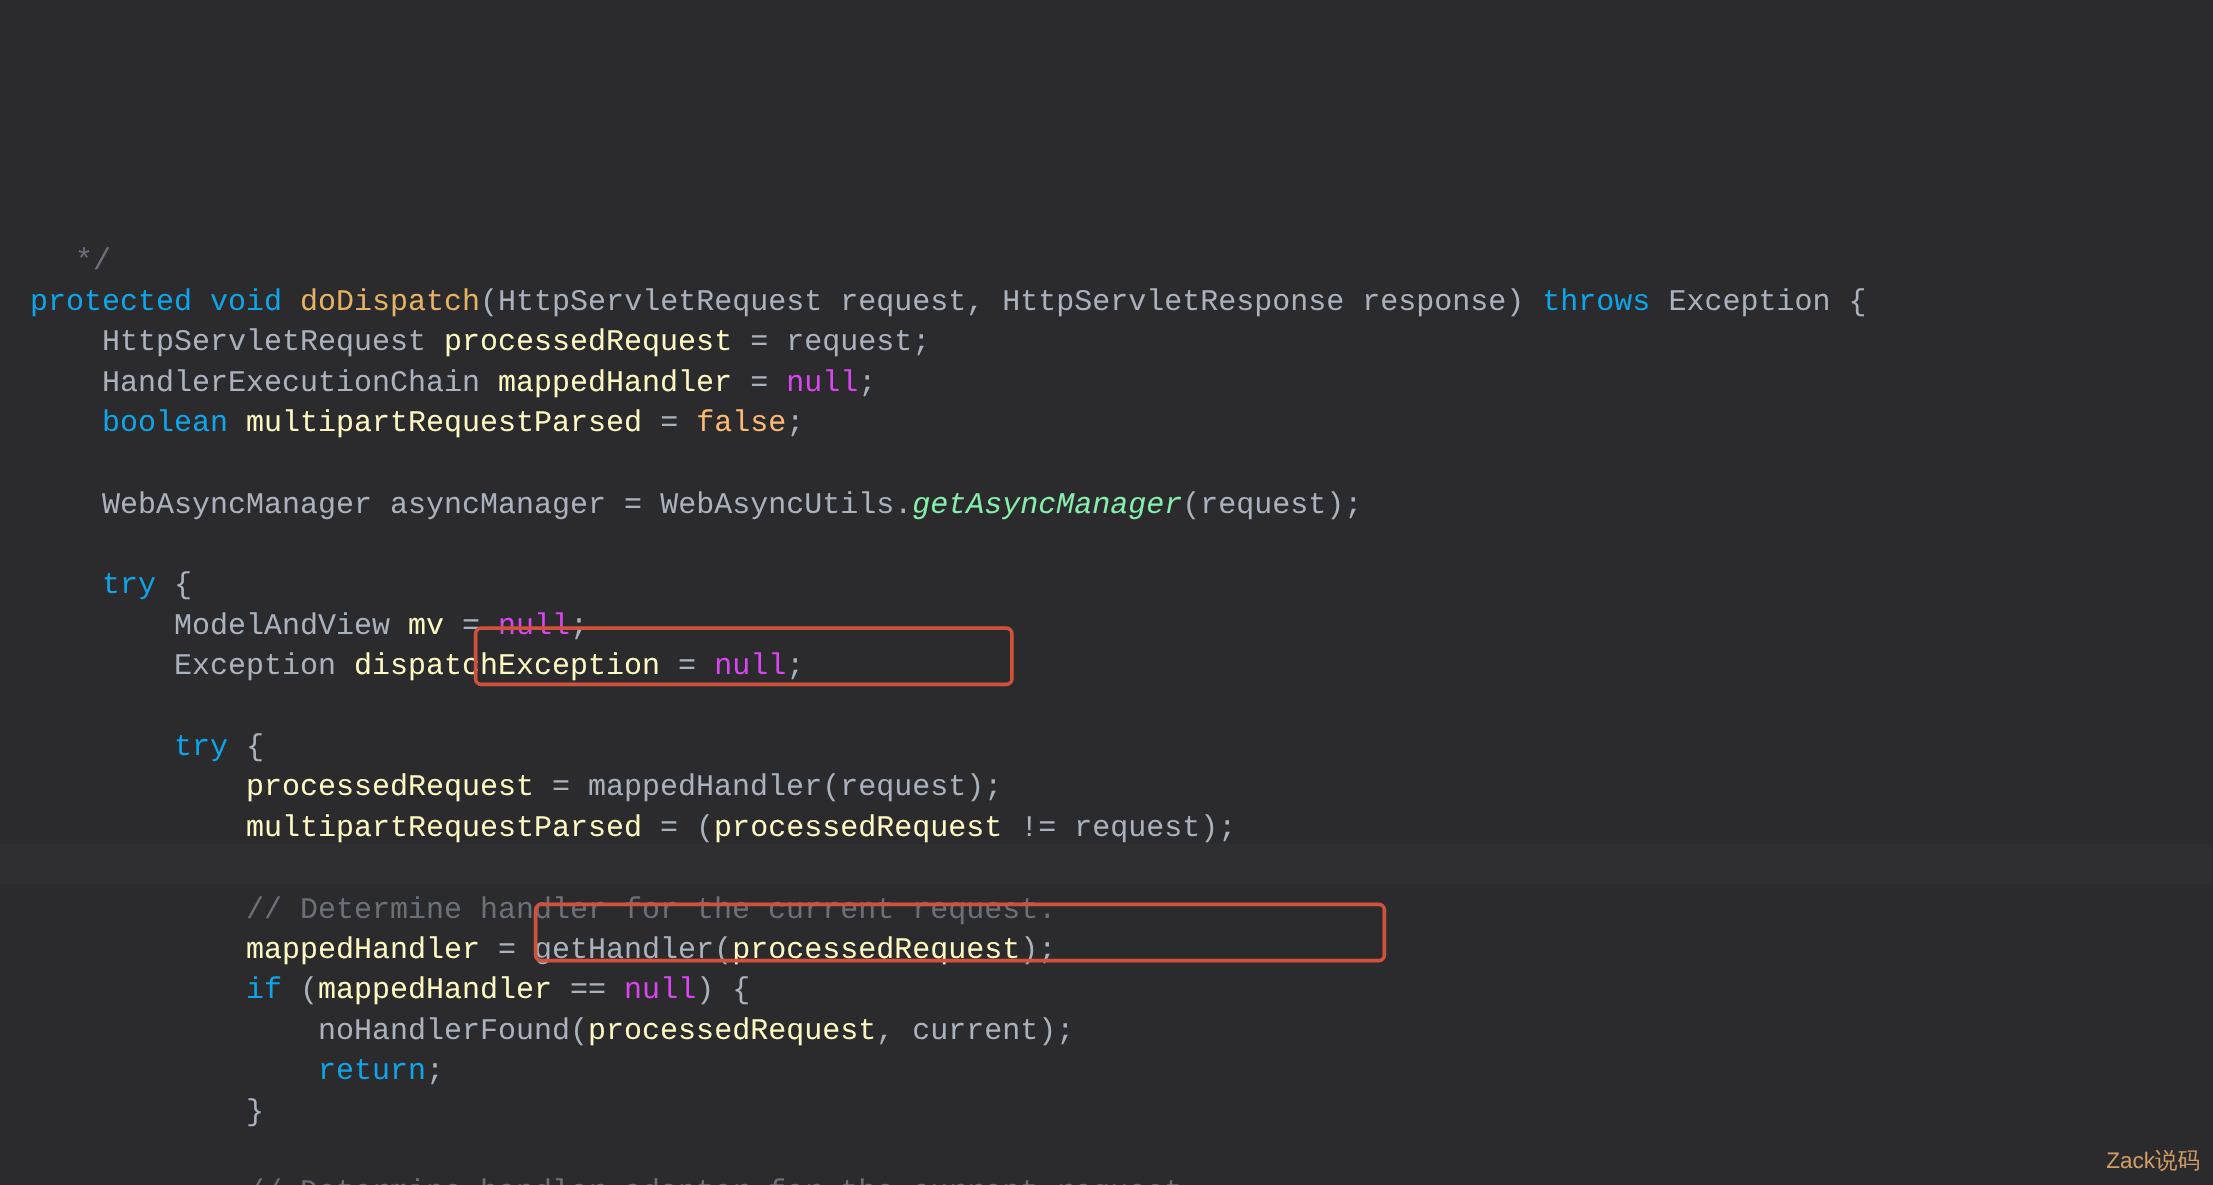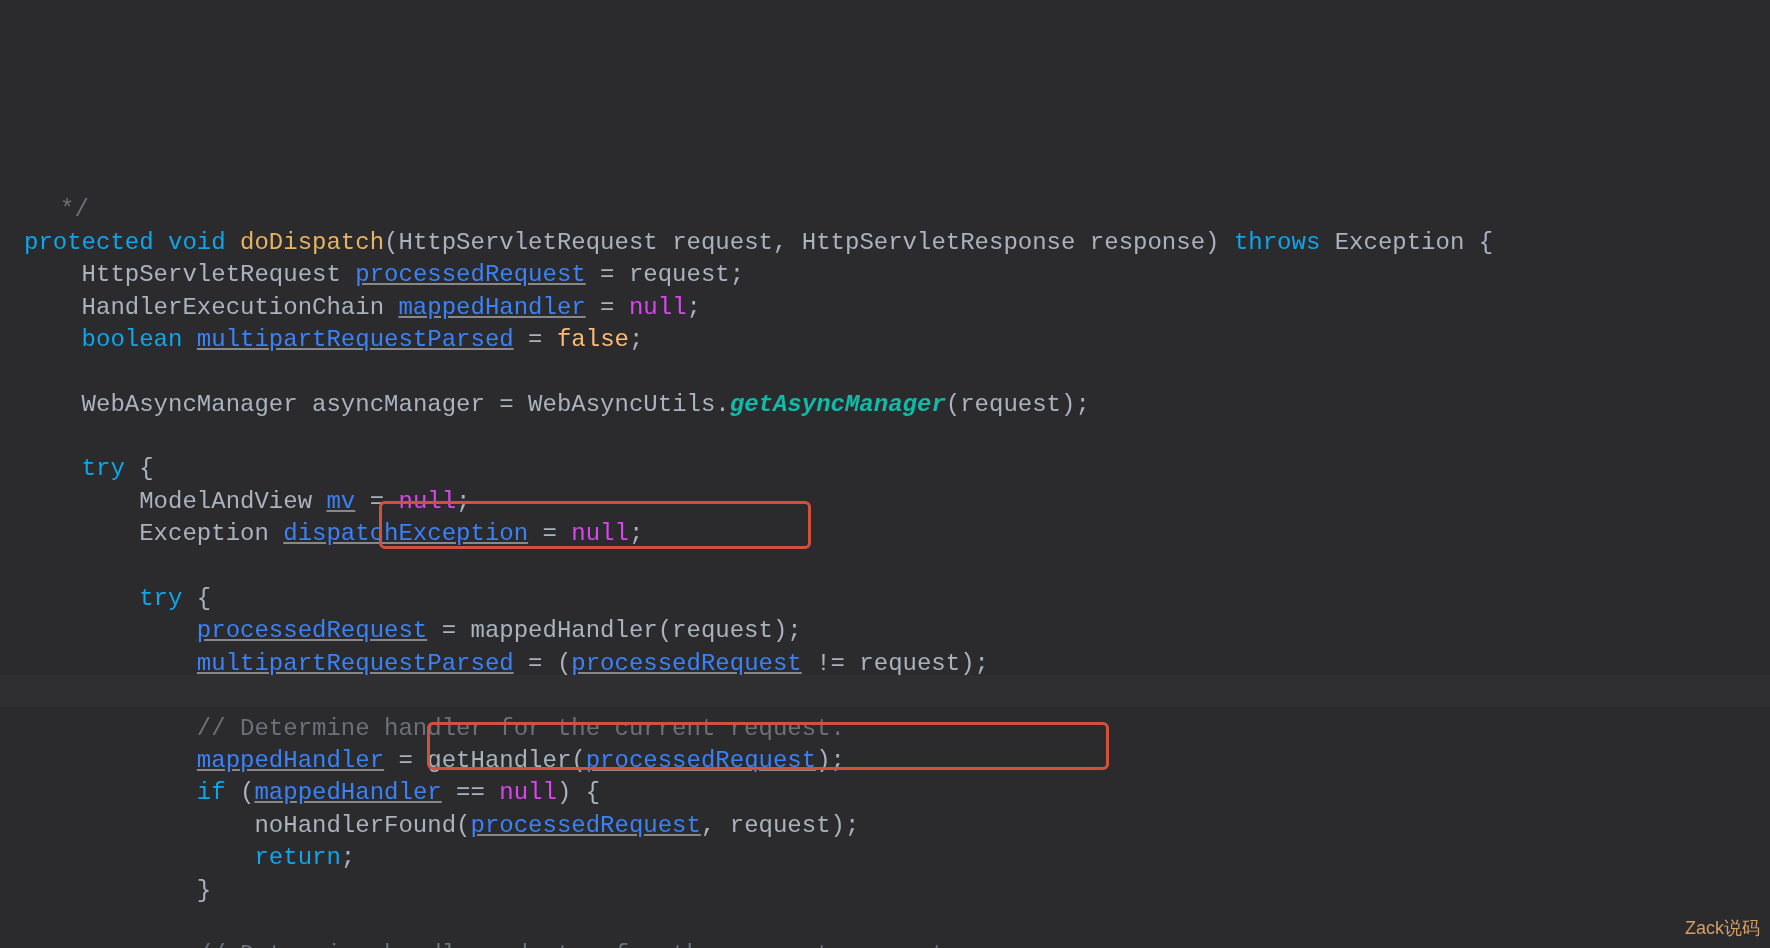--- a/index.html
+++ b/index.html
@@ -16,24 +16,24 @@
   .editor {
     position: relative;
     white-space: pre;
     color: #aab2bd;
     padding: 0 0 0 24px;
     box-sizing: border-box;
   }
   .kw     { color: #0ea5e9; }   
   .type   { color: #aab2bd; }   
   .fn     { color: #e6b363; }   
-  .ital   { font-style: italic; color: #14b8a6; font-weight: bold; } 
+  .ital   { font-style: italic; color: #86efac; } 
   .nullkw { color: #d946ef; }
   .falsekw{ color: #fdba74; }
-  .var-u  { text-decoration: underline; text-decoration-color: #888; color:#3b82f6; }
+  .var-u  { text-decoration-color: #888; color:#fef9c3; }
   .cmt    { color: #6c7079; }
   .paren  { color: #aab2bd; }
   .cursor-line {
     position: absolute;
     left: 0; right: 0;
     height: 32px;
     background: rgba(200,200,200,0.03);
     pointer-events: none;
   }
   .hl {
@@ -78,21 +78,21 @@
         <span class="type">ModelAndView</span> <span class="var-u">mv</span><span> = </span><span class="nullkw">null</span><span>;</span>
         <span class="type">Exception</span> <span class="var-u">dispatchException</span><span> = </span><span class="nullkw">null</span><span>;</span>
 
         <span class="kw">try</span><span> {</span>
             <span class="var-u">processedRequest</span><span> = mappedHandler(request);</span>
             <span class="var-u">multipartRequestParsed</span><span> = (</span><span class="var-u">processedRequest</span><span> != request);</span>
 
             <span class="cmt">// Determine handler for the current request.</span>
             <span class="var-u">mappedHandler</span><span> = getHandler(</span><span class="var-u">processedRequest</span><span>);</span>
             <span class="kw">if</span><span> (</span><span class="var-u">mappedHandler</span><span> == </span><span class="nullkw">null</span><span>) {</span>
-                <span>noHandlerFound(</span><span class="var-u">processedRequest</span><span>, request);</span>
+                <span>noHandlerFound(</span><span class="var-u">processedRequest</span><span>, current);</span>
                 <span class="kw">return</span><span>;</span>
             <span>}</span>
 
             <span class="cmt">// Determine handler adapter for the current request.</span>
              
 
             
 </div>
 
 <div class="watermark">Zack说码</div>

